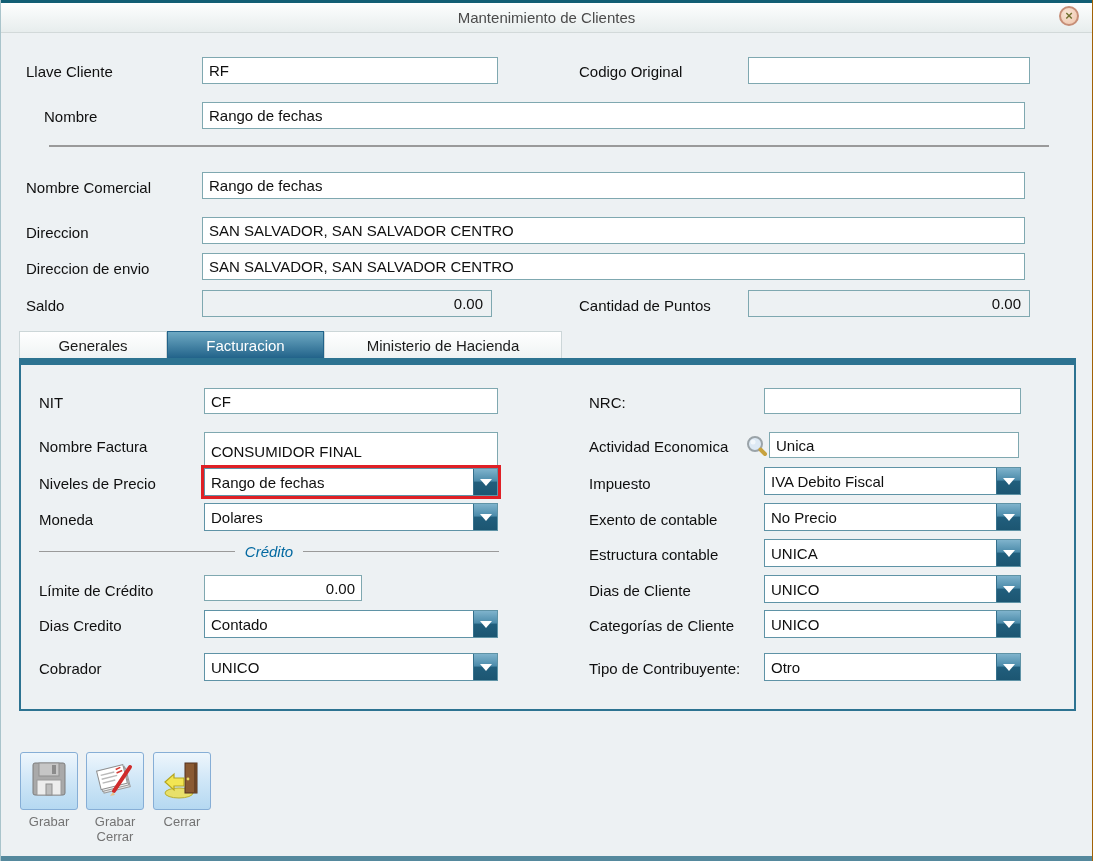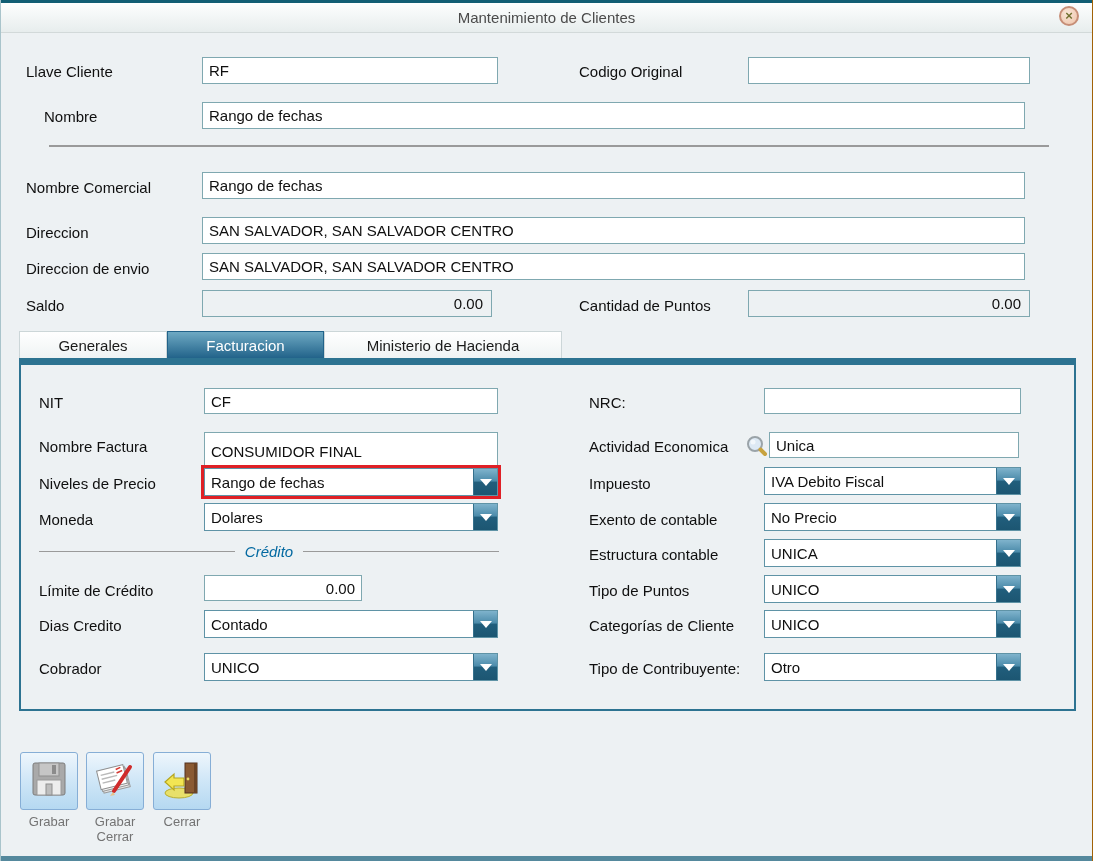--- a/index.html
+++ b/index.html
@@ -197,21 +197,21 @@
   </div>
 
   <span class="lbl" style="left:588px;top:546px;">Estructura contable</span>
   <div class="combo" style="left:763px;top:539px;width:257px;">
     <span class="txt">UNICA</span>
     <span class="btn">
         <span class="tri"></span>
       </span>
   </div>
 
-  <span class="lbl" style="left:588px;top:582px;">Tipo de Puntos</span>
+  <span class="lbl" style="left:588px;top:582px;">Dias de Cliente</span>
   <div class="combo" style="left:763px;top:575px;width:257px;">
     <span class="txt">UNICO</span>
     <span class="btn">
         <span class="tri"></span>
       </span>
   </div>
 
   <span class="lbl" style="left:588px;top:617px;">Categorías de Cliente</span>
   <div class="combo" style="left:763px;top:610px;width:257px;">
     <span class="txt">UNICO</span>

